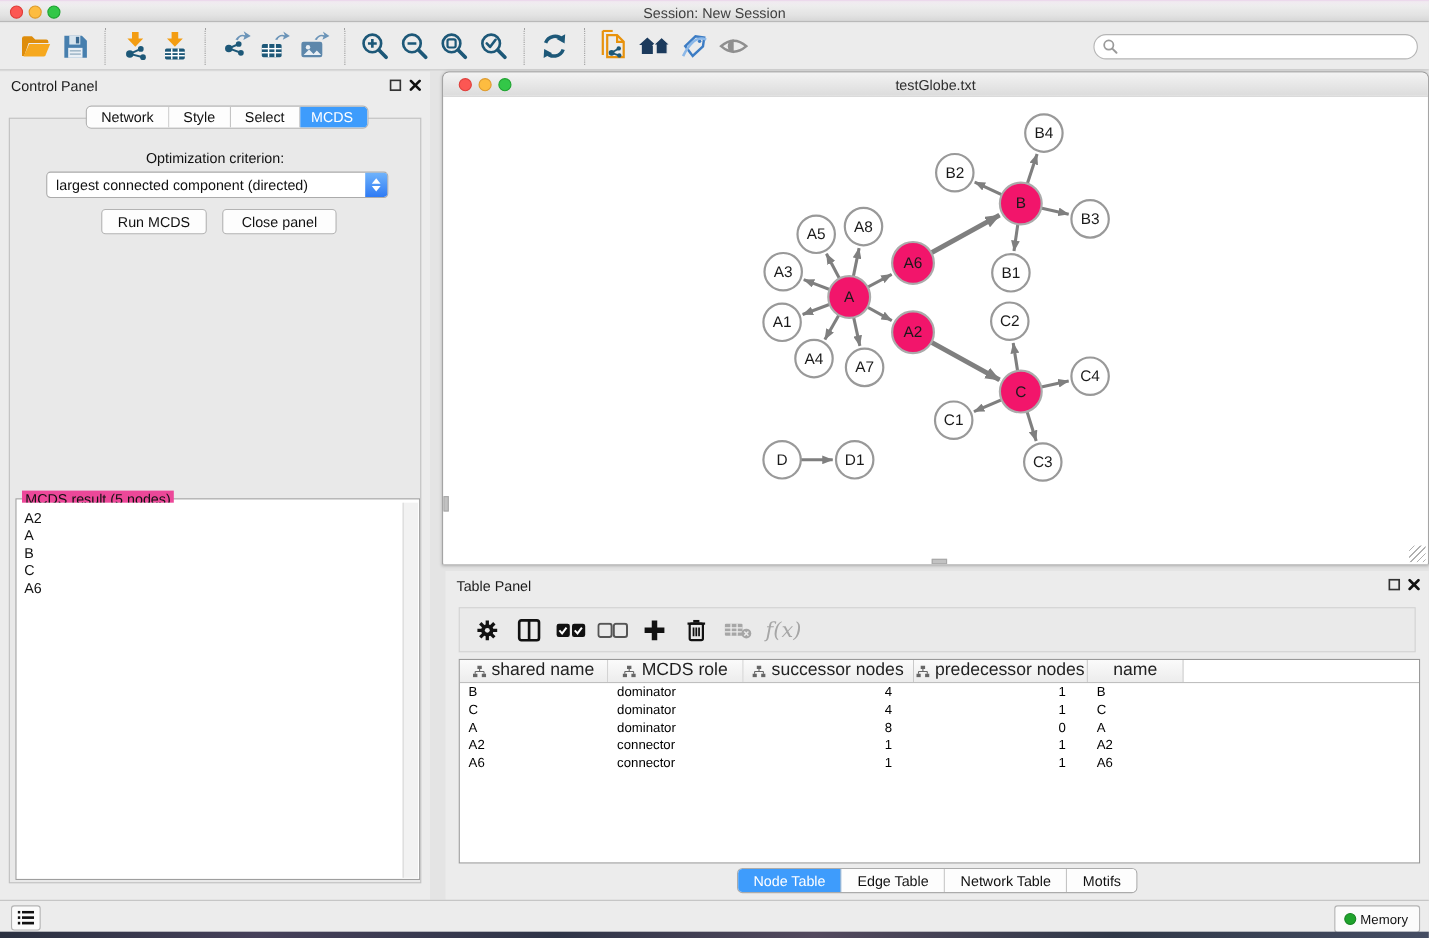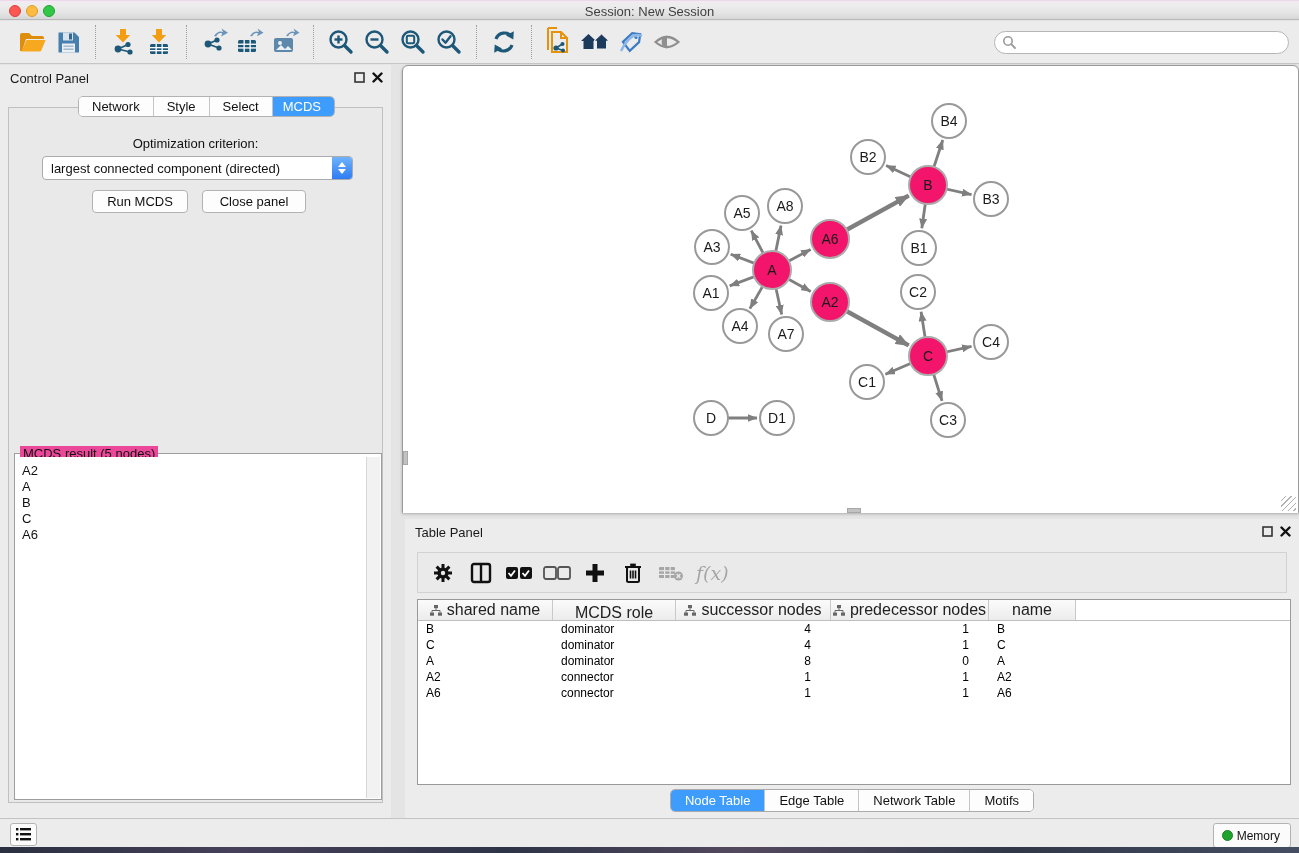--- a/index.html
+++ b/index.html
@@ -293,20 +293,26 @@
           <div class="result-item">A</div>
           <div class="result-item">B</div>
           <div class="result-item">C</div>
           <div class="result-item">A6</div>
         </div>
       <div class="result-scroll"></div>
     </div>
   </div>
 
   <div class="network-window">
+    <div class="nw-titlebar">
+      <div class="tl red"></div>
+      <div class="tl yellow"></div>
+      <div class="tl green"></div>
+      <div class="nw-title">testGlobe.txt</div>
+    </div>
     <div class="nw-canvas">
       <svg id="graph-svg" width="895" height="425" viewBox="0 0 895 425">
           <defs>
             <marker id="arrN" viewBox="0 0 10 8" refX="9.5" refY="4" markerWidth="10" markerHeight="8" orient="auto" markerUnits="userSpaceOnUse">
               <path d="M0,0L10,4L0,8Z" fill="#7F7F7F"></path>
             </marker>
             <marker id="arrT" viewBox="0 0 14 11" refX="13" refY="5.5" markerWidth="14" markerHeight="11" orient="auto" markerUnits="userSpaceOnUse">
               <path d="M0,0L14,5.5L0,11Z" fill="#7F7F7F"></path>
             </marker>
           </defs>
@@ -499,21 +505,21 @@
               <rect x="4" y="0" width="4" height="3.2" fill="#666"></rect>
               <line x1="6" y1="3.2" x2="6" y2="5.5" stroke="#666" stroke-width="1"></line>
               <line x1="2" y1="5.5" x2="10" y2="5.5" stroke="#666" stroke-width="1"></line>
               <line x1="2" y1="5.5" x2="2" y2="7.5" stroke="#666" stroke-width="1"></line>
               <line x1="10" y1="5.5" x2="10" y2="7.5" stroke="#666" stroke-width="1"></line>
               <rect x="0" y="7.5" width="4" height="3.2" fill="#666"></rect>
               <rect x="8" y="7.5" width="4" height="3.2" fill="#666"></rect>
             </svg>
             <span>shared name</span>
           </div>
-          <div class="th" style="width: 123px; flex-direction: column;">
+          <div class="th" style="width: 123px;">
             <svg width="12" height="11" viewBox="0 0 12 11">
               <rect x="4" y="0" width="4" height="3.2" fill="#666"></rect>
               <line x1="6" y1="3.2" x2="6" y2="5.5" stroke="#666" stroke-width="1"></line>
               <line x1="2" y1="5.5" x2="10" y2="5.5" stroke="#666" stroke-width="1"></line>
               <line x1="2" y1="5.5" x2="2" y2="7.5" stroke="#666" stroke-width="1"></line>
               <line x1="10" y1="5.5" x2="10" y2="7.5" stroke="#666" stroke-width="1"></line>
               <rect x="0" y="7.5" width="4" height="3.2" fill="#666"></rect>
               <rect x="8" y="7.5" width="4" height="3.2" fill="#666"></rect>
             </svg>
             <span>MCDS role</span>

